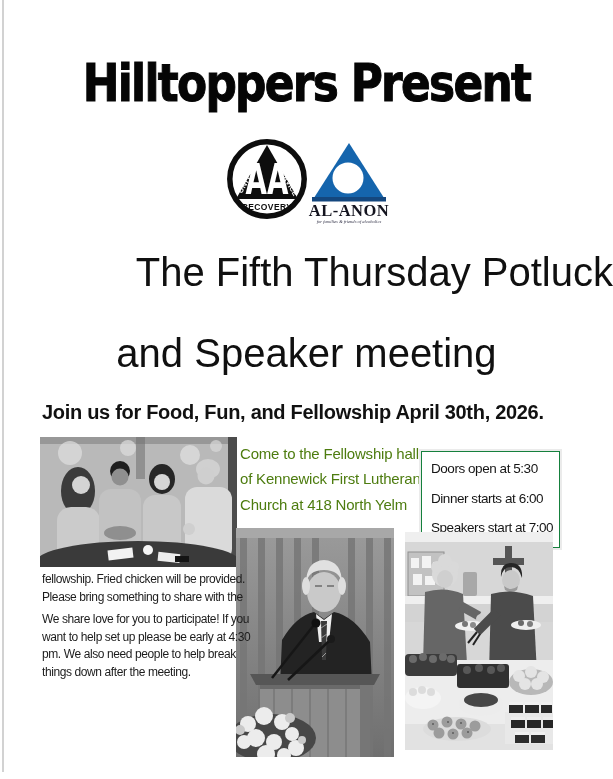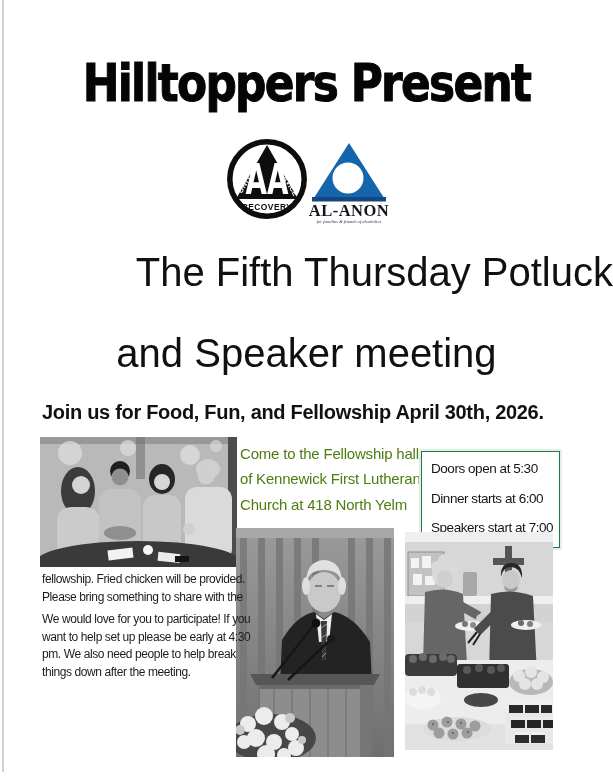--- a/index.html
+++ b/index.html
@@ -328,19 +328,19 @@
       </g>
     </svg>
   </div>
 
   <div class="details">
     <div class="para">
       <div>fellowship. Fried chicken will be provided.</div>
       <div>Please bring something to share with the</div>
     </div>
     <div class="para">
-      <div>We would love for you to participate! If you</div>
+      <div>We share love for you to participate! If you</div>
       <div>want to help set up please be early at 4:30</div>
       <div>pm. We also need people to help break</div>
       <div>things down after the meeting.</div>
     </div>
   </div>
 </div>
 
 </body></html>

